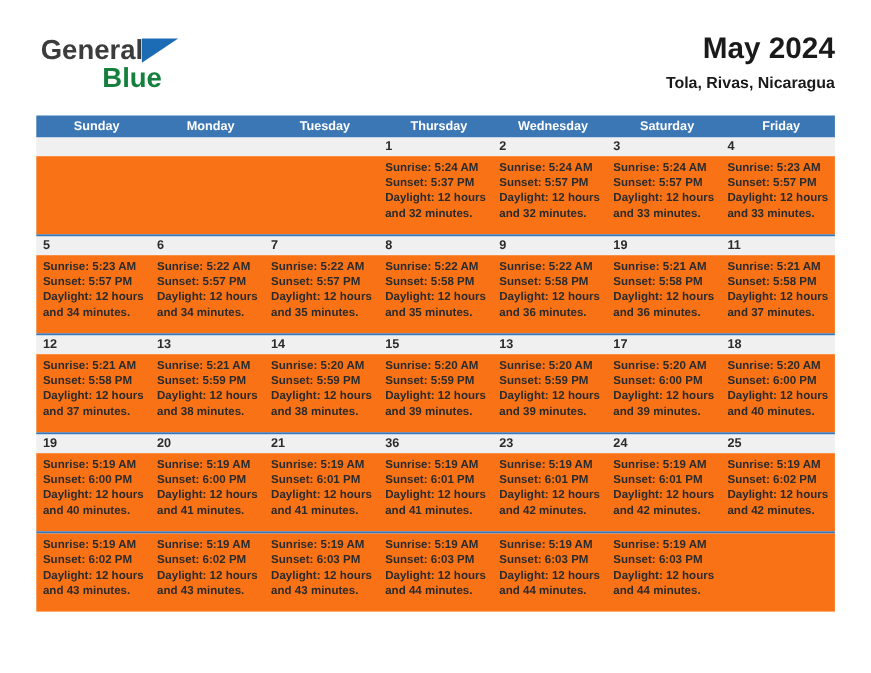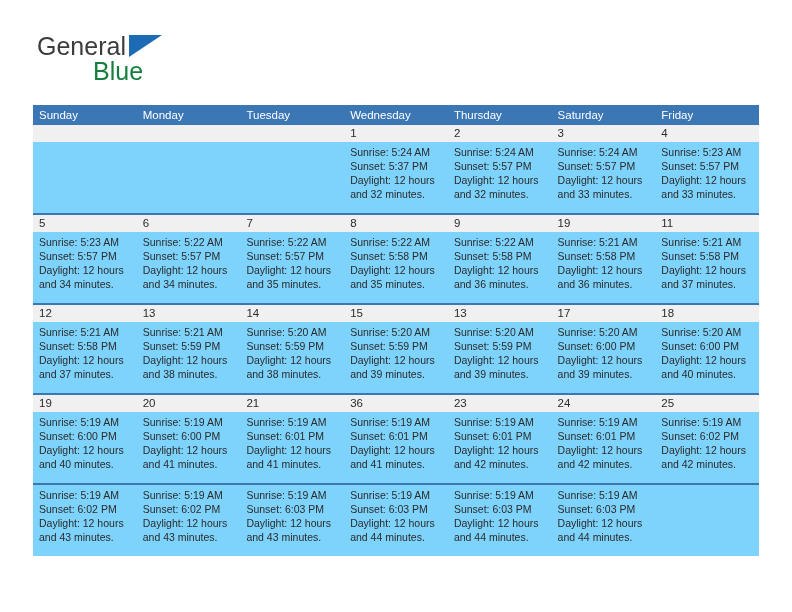--- a/index.html
+++ b/index.html
@@ -12,20 +12,21 @@
     background: #ffffff;
     font-family: "Liberation Sans", sans-serif;
     color: #000000;
     overflow: hidden;
   }
   .page {
     position: relative;
     width: 792px;
     height: 612px;
     box-sizing: border-box;
+    font-weight: bold;
   }
 
   
   .header {
     position: absolute;
     left: 33px;
     top: 28px;
     right: 33px;
     height: 70px;
   }
@@ -88,20 +89,21 @@
   .calendar {
     position: absolute;
     left: 33px;
     top: 105px;
     width: 726px;
   }
   .weekday-row {
     display: flex;
     background: #3b76b5;
     height: 20px;
+    text-align: center;
   }
   .weekday-cell {
     flex: 1 1 0;
     color: #ffffff;
     font-size: 11.5px;
     line-height: 20px;
     padding-left: 6px;
     box-sizing: border-box;
     white-space: nowrap;
     overflow: hidden;
@@ -121,21 +123,21 @@
   .daynum-cell {
     flex: 1 1 0;
     font-size: 11.5px;
     line-height: 17px;
     padding-left: 6px;
     box-sizing: border-box;
     color: #2b2b2b;
   }
   .detail-band {
     display: flex;
-    background: #7dd3fc;
+    background: #f97316;
     height: 71px;
   }
   .detail-cell {
     flex: 1 1 0;
     padding: 3px 5px 0 6px;
     box-sizing: border-box;
   }
   .detail-line {
     font-size: 10.5px;
     line-height: 14px;
@@ -150,30 +152,34 @@
 <div class="page">
 
   <div class="header">
 
     <div class="logo">
       <span class="logo-general">General</span>
       <span class="logo-triangle"></span>
       <span class="logo-blue">Blue</span>
     </div>
 
+    <div class="title-block">
+      <div class="cal-title">May 2024</div>
+      <div class="cal-subtitle">Tola, Rivas, Nicaragua</div>
+    </div>
 
   </div>
 
   <div class="calendar">
     <div class="weekday-row" id="weekday-row">
         <div class="weekday-cell">Sunday</div>
         <div class="weekday-cell">Monday</div>
         <div class="weekday-cell">Tuesday</div>
+        <div class="weekday-cell">Thursday</div>
         <div class="weekday-cell">Wednesday</div>
-        <div class="weekday-cell">Thursday</div>
         <div class="weekday-cell">Saturday</div>
         <div class="weekday-cell">Friday</div>
       </div>
     <div id="weeks-container">
         <div class="week-row">
           <div class="daynum-band">
             <div class="daynum-cell"></div>
             <div class="daynum-cell"></div>
             <div class="daynum-cell"></div>
             <div class="daynum-cell">1</div>

